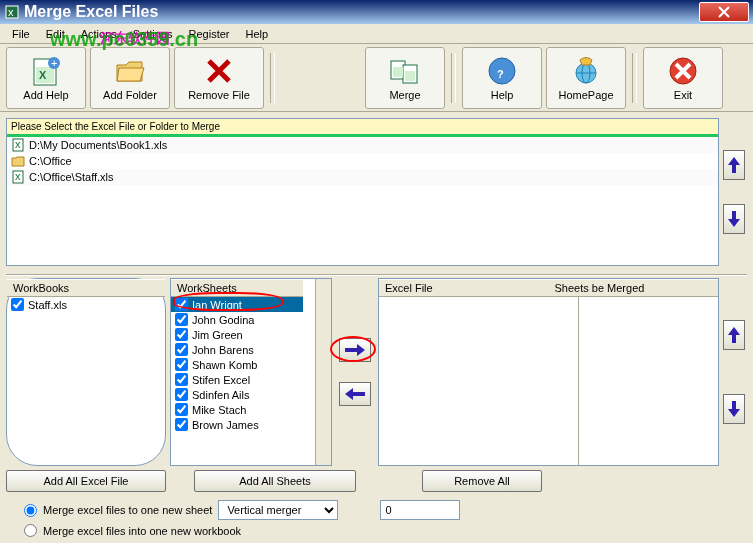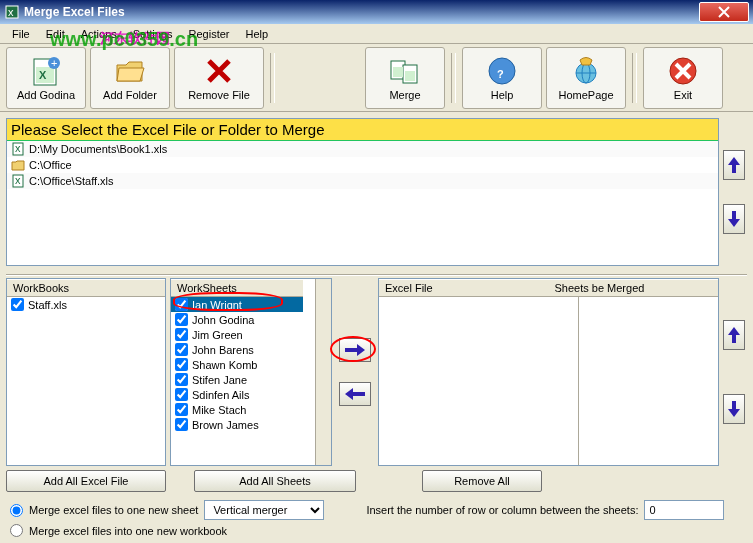--- a/index.html
+++ b/index.html
@@ -1,51 +1,51 @@
 <!DOCTYPE html>
 <html><head>
 <meta charset="utf-8">
 <style>
 * { box-sizing: border-box; margin: 0; padding: 0; font-family: Tahoma, Arial, sans-serif; font-size: 11px; }
 body { background: #ece9d8; width: 753px; height: 543px; overflow: hidden; position: relative; }
 
 .titlebar { height: 24px; background: linear-gradient(#0a246a, #a6caf0); color: #fff; display: flex; align-items: center; padding: 0 4px; }
 .titlebar-icon { width: 16px; height: 16px; margin-right: 4px; display: inline-flex; align-items: center; justify-content: center; }
-.titlebar-text { font-size: 12px; font-weight: bold; flex: 1; }
+.titlebar-text { font-size: 16px; font-weight: bold; flex: 1; }
 .close-btn { width: 50px; height: 20px; background: linear-gradient(#e8695f, #c42b1c); border: 1px solid #fff; display: flex; align-items: center; justify-content: center; color: #fff; font-weight: bold; font-size: 14px; cursor: pointer; border-radius: 2px; }
 
 .menubar { height: 20px; background: #ece9d8; border-bottom: 1px solid #aca899; display: flex; align-items: center; padding: 0 4px; }
 .menubar span { padding: 2px 8px; cursor: pointer; }
 
 .watermark { position: absolute; top: 28px; left: 50px; color: #00a000; font-size: 20px; font-weight: bold; opacity: 0.8; pointer-events: none; font-family: Arial; z-index: 5; }
 .watermark-cn { position: absolute; top: 30px; left: 100px; color: #e000c0; font-size: 14px; font-weight: bold; opacity: 0.9; pointer-events: none; z-index: 5; }
 
 .toolbar { height: 68px; background: #ece9d8; display: flex; align-items: center; padding: 2px 6px; border-bottom: 1px solid #aca899; gap: 4px; }
 .tool-btn { width: 80px; height: 62px; border: 1px solid #aca899; background: #f5f5f0; display: flex; flex-direction: column; align-items: center; justify-content: center; cursor: pointer; border-radius: 3px; gap: 2px; }
 .tool-btn-wide { width: 90px; }
 .tool-icon { width: 32px; height: 32px; display: flex; align-items: center; justify-content: center; }
 .tool-sep { width: 5px; height: 50px; border-left: 1px solid #aca899; border-right: 1px solid #fff; margin: 0 2px; }
 .tool-gap { flex: 0 0 80px; }
 
 .main { padding: 6px; display: flex; gap: 4px; }
 .file-panel-wrap { flex: 1; }
 .file-panel { border: 1px solid #7f9db9; background: #fff; height: 148px; overflow: auto; }
-.panel-header { background: #fde047; border-bottom: 1px solid #22c55e; padding: 2px 4px; font-size: 15px; }
+.panel-header { background: #fef9c3; border-bottom: 3px solid #22c55e; padding: 2px 4px; font-size: 10px; }
 .file-row { display: flex; align-items: center; padding: 1px 4px; gap: 4px; }
 .file-row:nth-child(odd) { background: #fafafa; }
 .file-icon { width: 14px; height: 14px; display: inline-flex; align-items: center; justify-content: center; }
 
 .side-arrows { display: flex; flex-direction: column; justify-content: space-around; width: 24px; padding: 20px 0; }
 .arrow-btn { width: 22px; height: 30px; background: linear-gradient(#fff, #e0e0d0); border: 1px solid #707070; display: flex; align-items: center; justify-content: center; cursor: pointer; }
 
 .mid-section { display: flex; padding: 0 6px; gap: 4px; }
 .col-panel { border: 1px solid #7f9db9; background: #fff; display: flex; flex-direction: column; }
 .col-header { background: #ece9d8; border-bottom: 1px solid #aca899; padding: 2px 6px; font-size: 11px; border-top: 1px solid #fff; }
 .col-body { flex: 1; overflow: auto; }
-.col-workbooks { width: 160px; height: 188px; }
+.col-workbooks { width: 160px; height: 188px; border-radius: 31px; }
 .col-worksheets { width: 162px; height: 188px; position: relative; }
 .col-excelfile { flex: 1; height: 188px; display: flex; justify-content: center; }
 .col-excelfile-left { width: 200px; border-right: 1px solid #aca899; }
 .check-row { display: flex; align-items: center; padding: 1px 4px; gap: 4px; }
 .check-row.sel { background: #0369a1; color: #fff; }
 .check-row input[type=checkbox] { width: 13px; height: 13px; }
 .ws-scroll { width: 16px; background: #ece9d8; border-left: 1px solid #aca899; }
 
 .cols-hdr-row { display: flex; }
 .cols-hdr-row .col-header { flex: 1; }
@@ -53,21 +53,21 @@
 .transfer-arrows { display: flex; flex-direction: column; justify-content: center; width: 38px; gap: 20px; align-items: center; }
 .transfer-btn { width: 32px; height: 24px; background: linear-gradient(#fff, #e0e0d0); border: 1px solid #707070; display: flex; align-items: center; justify-content: center; cursor: pointer; }
 
 .circle-red { border: 2px solid red; border-radius: 50%; position: absolute; pointer-events: none; }
 
 .bottom-btns { display: flex; padding: 4px 6px; gap: 12px; align-items: center; }
 .std-btn { height: 22px; border: 1px solid #707070; background: linear-gradient(#fff, #e0e0d0); cursor: pointer; display: flex; align-items: center; justify-content: center; padding: 0 8px; border-radius: 2px; }
 .btn-160 { width: 160px; }
 .btn-162 { width: 162px; }
 
-.options { padding: 4px 10px; display: flex; flex-direction: column; gap: 4px; }
+.options { padding: 4px 24px; display: flex; flex-direction: column; gap: 4px; }
 .opt-row { display: flex; align-items: center; gap: 6px; }
 .opt-row input[type=radio] { width: 13px; height: 13px; }
 .select-box { border: 1px solid #7f9db9; background: #fff; height: 20px; padding: 0 4px; width: 120px; }
 .num-input { border: 1px solid #7f9db9; background: #fff; height: 20px; width: 80px; padding: 0 4px; }
 
 .hr { border-top: 1px solid #aca899; border-bottom: 1px solid #fff; margin: 2px 6px; }
 </style>
 </head>
 <body>
 
@@ -102,21 +102,21 @@
   <div class="tool-btn">
     <div class="tool-icon">
       <svg width="32" height="32">
           <rect x="4" y="4" width="22" height="26" fill="#fff" stroke="#1f6f43"></rect>
           <rect x="6" y="12" width="18" height="16" fill="#d0f0d0"></rect>
           <text x="9" y="24" fill="#1f6f43" font-size="12" font-weight="bold">X</text>
           <circle cx="24" cy="8" r="6" fill="#4a90d9"></circle>
           <text x="21" y="12" fill="#fff" font-size="10">+</text>
         </svg>
     </div>
-    <span>Add Godina</span>
+    <span>Add Help</span>
   </div>
   <div class="tool-btn">
     <div class="tool-icon">
       <svg width="32" height="32">
           <path d="M3 10 L12 10 L15 7 L28 7 L28 26 L3 26 Z" fill="#f0d070" stroke="#b08020"></path>
           <path d="M5 13 L30 13 L26 26 L3 26 Z" fill="#ffe090" stroke="#b08020"></path>
         </svg>
     </div>
     <span>Add Folder</span>
   </div>
@@ -255,21 +255,21 @@
             <div class="check-row">
               <input type="checkbox" checked="" style="">
               <span>John Barens</span>
             </div>
             <div class="check-row">
               <input type="checkbox" checked="" style="">
               <span>Shawn Komb</span>
             </div>
             <div class="check-row">
               <input type="checkbox" checked="" style="">
-              <span>Stifen Jane</span>
+              <span>Stifen Excel</span>
             </div>
             <div class="check-row">
               <input type="checkbox" checked="" style="">
               <span>Sdinfen Ails</span>
             </div>
             <div class="check-row">
               <input type="checkbox" checked="" style="">
               <span>Mike Stach</span>
             </div>
             <div class="check-row">
@@ -337,20 +337,19 @@
 </div>
 
 <div class="options">
   <div class="opt-row">
     <input type="radio" name="opt" checked="" style="">
     <span>Merge excel files to one new sheet</span>
     <select class="select-box">
       <option>Vertical merger</option>
     </select>
     <div style="width:30px;"></div>
-    <span>Insert the number of row or column between the sheets:</span>
     <input class="num-input" value="0" style="">
   </div>
   <div class="opt-row">
     <input type="radio" name="opt" style="">
     <span>Merge excel files into one new workbook</span>
   </div>
 </div>
 
 </body></html>

